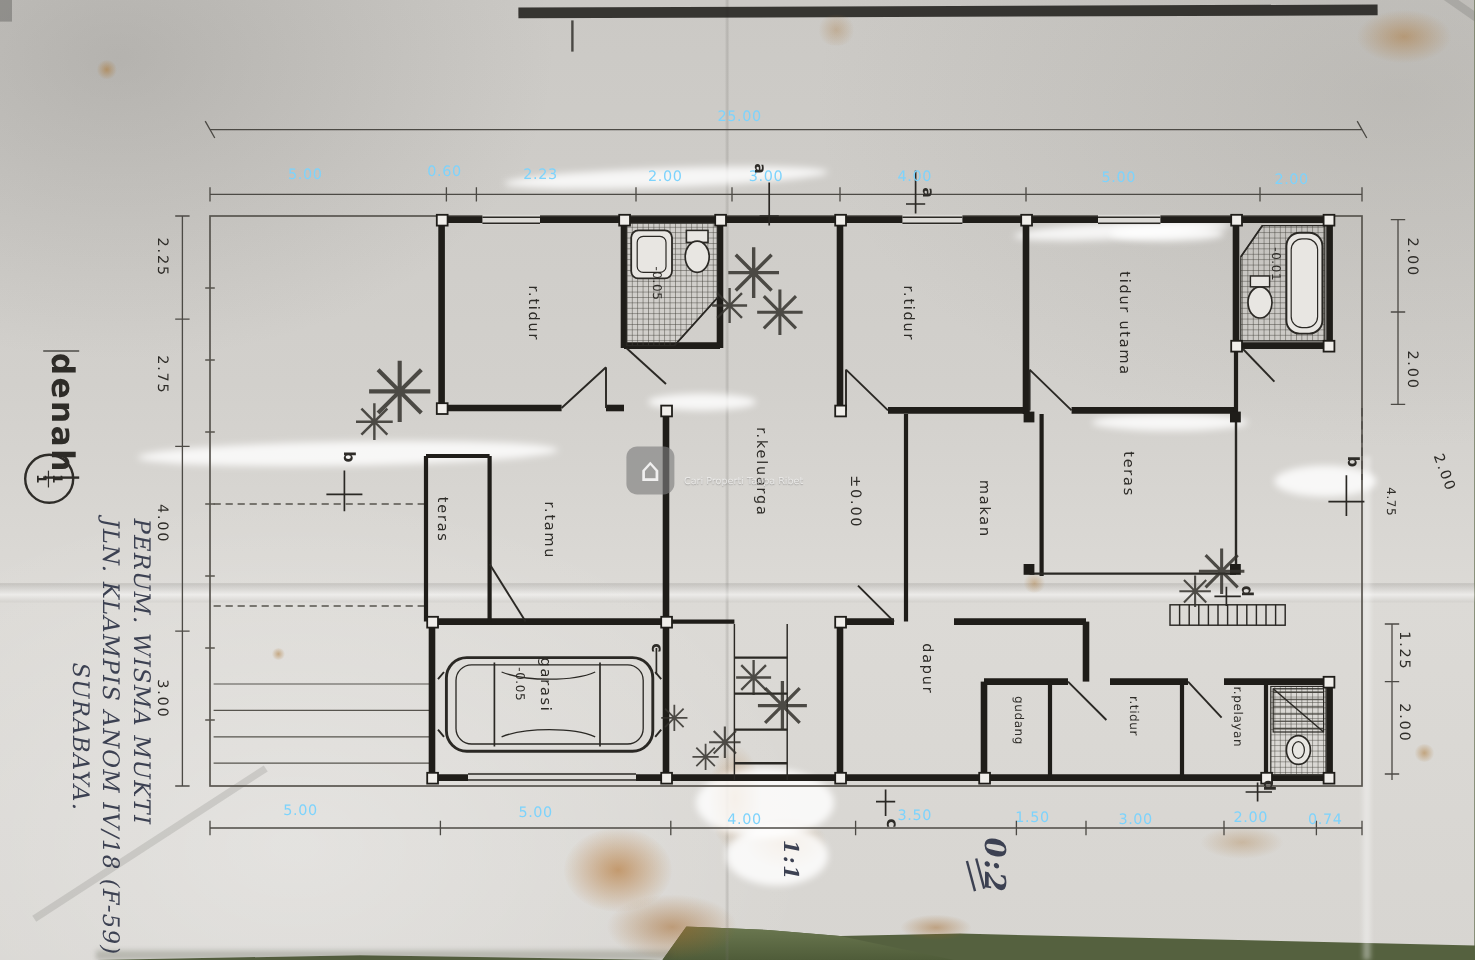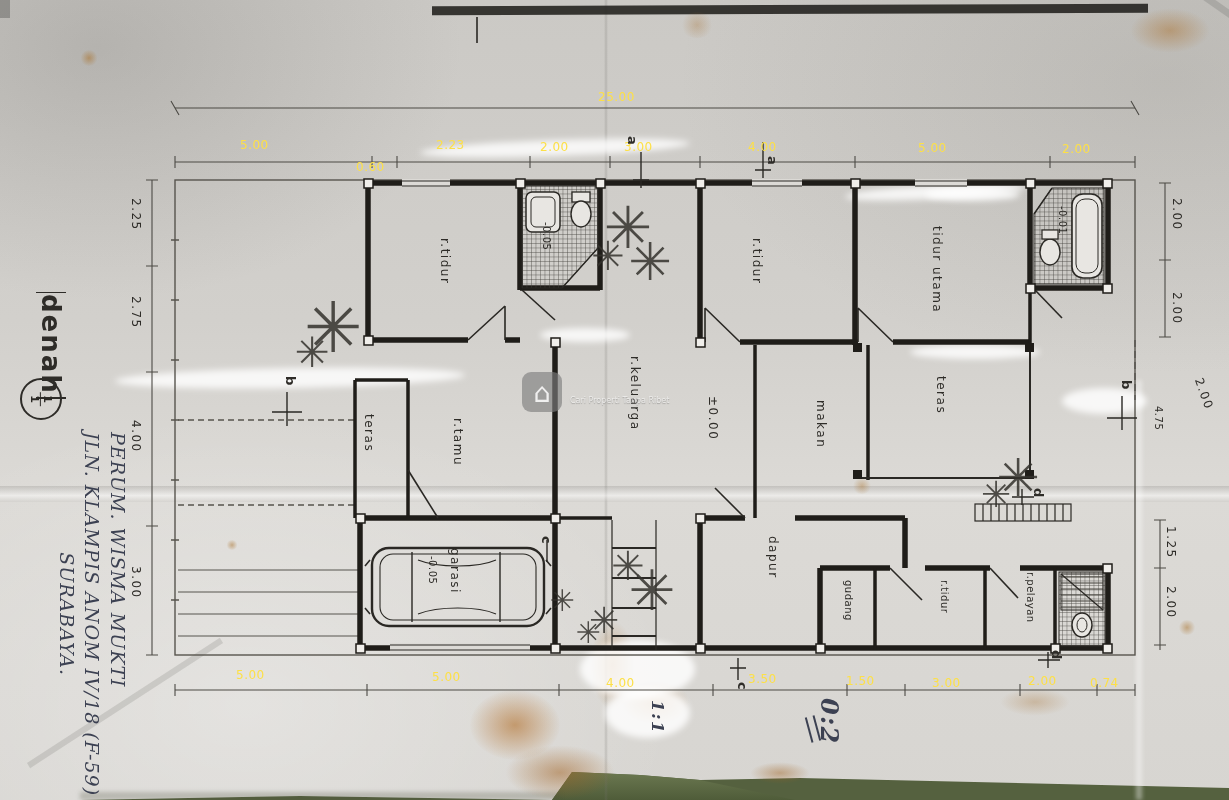--- a/index.html
+++ b/index.html
@@ -6,21 +6,21 @@
   #photo{position:relative;width:1229px;height:800px;overflow:hidden;background:#55613f;
          font-family:"DejaVu Sans",sans-serif;color:#2b2925;}
   #paper{position:absolute;left:0;top:0;width:1229px;height:800px;
          background:
            radial-gradient(520px 360px at 8% 6%, rgba(120,118,114,0.28), transparent 70%),
            radial-gradient(700px 420px at 95% 10%, rgba(130,128,122,0.22), transparent 70%),
            radial-gradient(620px 420px at 20% 88%, rgba(255,255,255,0.30), transparent 70%),
            linear-gradient(180deg,#cbc9c5 0%,#d2d0cc 40%,#dcdad6 62%,#d7d5d1 100%);
          clip-path:polygon(0 0,1229px 0,1229px 788px,800px 778px,700px 780px,640px 775px,572px 772px,552px 800px,300px 796px,80px 800px,0 800px);}
   .abs{position:absolute;}
-  .htext{position:absolute;white-space:nowrap;font-size:12px;letter-spacing:0.5px;color:#fde047;}
+  .htext{position:absolute;white-space:nowrap;font-size:12px;letter-spacing:0.5px;color:#7dd3fc;}
   .vtext{position:absolute;white-space:nowrap;transform-origin:0 0;transform:rotate(90deg);
          font-size:12px;letter-spacing:1.5px;color:#2e2c28;}
   .small{font-size:10px;letter-spacing:0.5px;}
   .marker{font-size:13px;font-weight:bold;}
   .hand{font-family:"DejaVu Serif",serif;font-style:italic;color:#3c4152;}
   .tree{position:absolute;color:#34322d;opacity:0.85;transform:translate(-50%,-50%);}
   .tree::before{content:"✳";}
   .stain{position:absolute;border-radius:50%;pointer-events:none;}
   .streak{position:absolute;background:rgba(255,255,255,0.82);border-radius:50%;filter:blur(3px);pointer-events:none;}
   .crease{position:absolute;pointer-events:none;}
@@ -272,21 +272,21 @@
       <path d="M1122 396v34M1107 418h30"></path>
       <path d="M547 540v22"></path>
       <path d="M738 658v22M730 668h16"></path>
       <path d="M1012 497h22M1022 489v16"></path>
       <path d="M1038 660h22M1048 652v16"></path>
     </g>
   </svg>
 
   <span class="htext" style="left:598px;top:90px;">25.00</span>
   <span class="htext" style="left:240px;top:138px;">5.00</span>
-  <span class="htext" style="left:356px;top:136px;margin-top:24px;">0.60</span>
+  <span class="htext" style="left:356px;top:136px;">0.60</span>
   <span class="htext" style="left:436px;top:138px;">2.23</span>
   <span class="htext" style="left:540px;top:140px;">2.00</span>
   <span class="htext" style="left:624px;top:140px;">3.00</span>
   <span class="htext" style="left:748px;top:140px;">4.00</span>
   <span class="htext" style="left:918px;top:141px;">5.00</span>
   <span class="htext" style="left:1062px;top:142px;">2.00</span>
 
   <span class="htext" style="left:236px;top:668px;">5.00</span>
   <span class="htext" style="left:432px;top:670px;">5.00</span>
   <span class="htext" style="left:606px;top:676px;">4.00</span>

